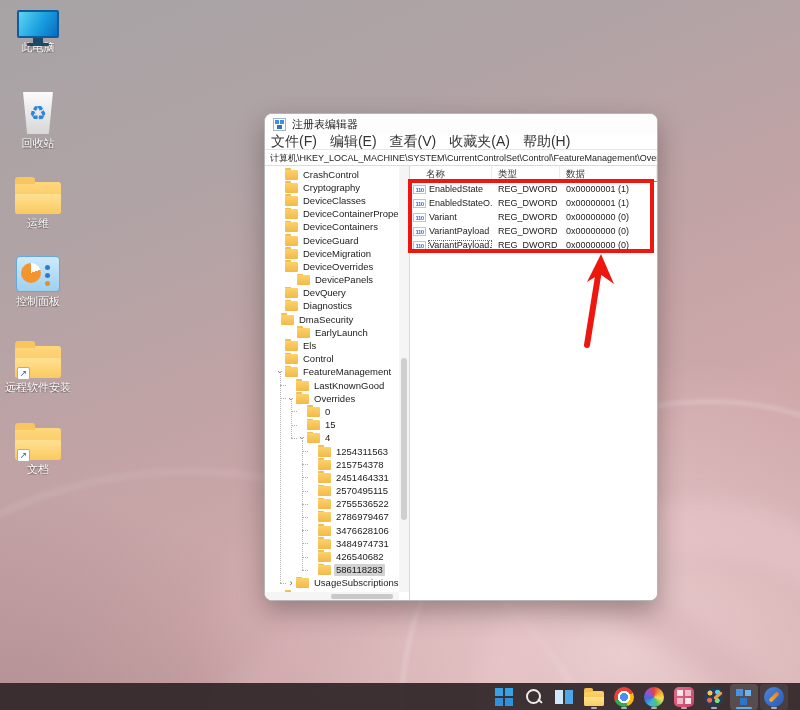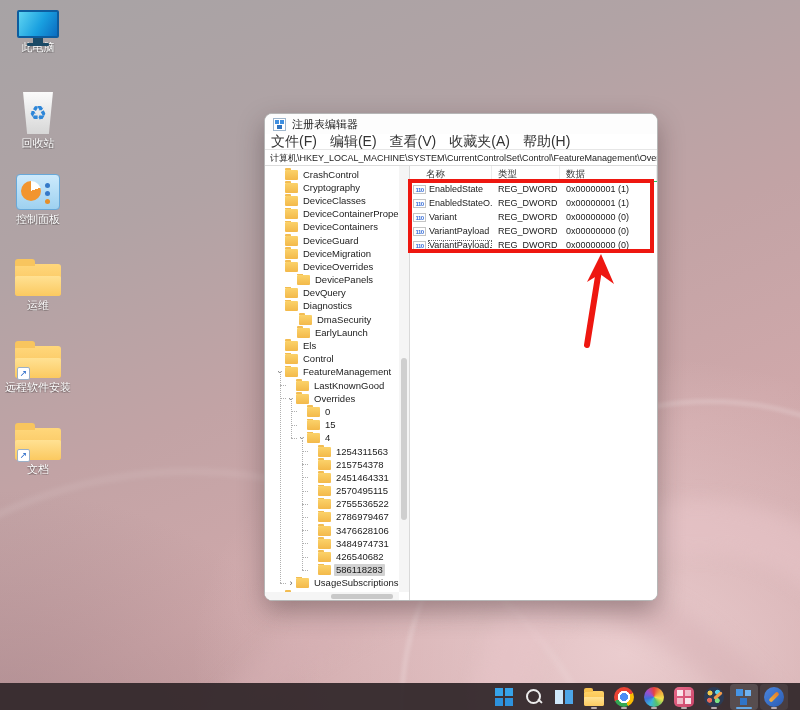--- a/index.html
+++ b/index.html
@@ -191,32 +191,32 @@
     <div class="di-label">此电脑</div>
   </div>
       <div class="desk-item">
     <div class="di-art di-bin">
       <span class="di-glyph">♻</span>
 
     </div>
     <div class="di-label">回收站</div>
   </div>
       <div class="desk-item">
+    <div class="di-art di-folder">
+      <span class="di-glyph"></span>
+
+    </div>
+    <div class="di-label">运维</div>
+  </div>
+      <div class="desk-item">
     <div class="di-art di-panel">
       <span class="di-glyph"></span>
 
     </div>
     <div class="di-label">控制面板</div>
-  </div>
-      <div class="desk-item">
-    <div class="di-art di-folder">
-      <span class="di-glyph"></span>
-
-    </div>
-    <div class="di-label">运维</div>
   </div>
       <div class="desk-item">
     <div class="di-art di-folder">
       <span class="di-glyph"></span>
       <span class="di-shortcut">↗</span>
     </div>
     <div class="di-label">远程软件安装</div>
   </div>
       <div class="desk-item">
     <div class="di-art di-folder">
@@ -302,21 +302,21 @@
     <span class="chev"></span>
     <span class="tfold"></span>
     <span class="t-label">DevQuery</span>
   </div>
             <div class="trow" style="padding-left: 4px;">
     <span class="stub" style="visibility: hidden;"></span>
     <span class="chev"></span>
     <span class="tfold"></span>
     <span class="t-label">Diagnostics</span>
   </div>
-            <div class="trow" style="padding-left: 18px;">
+            <div class="trow" style="padding-left: 0;">
     <span class="stub" style="visibility: hidden;"></span>
     <span class="chev"></span>
     <span class="tfold"></span>
     <span class="t-label">DmaSecurity</span>
   </div>
             <div class="trow" style="padding-left: 16px;">
     <span class="stub" style="visibility: hidden;"></span>
     <span class="chev"></span>
     <span class="tfold"></span>
     <span class="t-label">EarlyLaunch</span>

